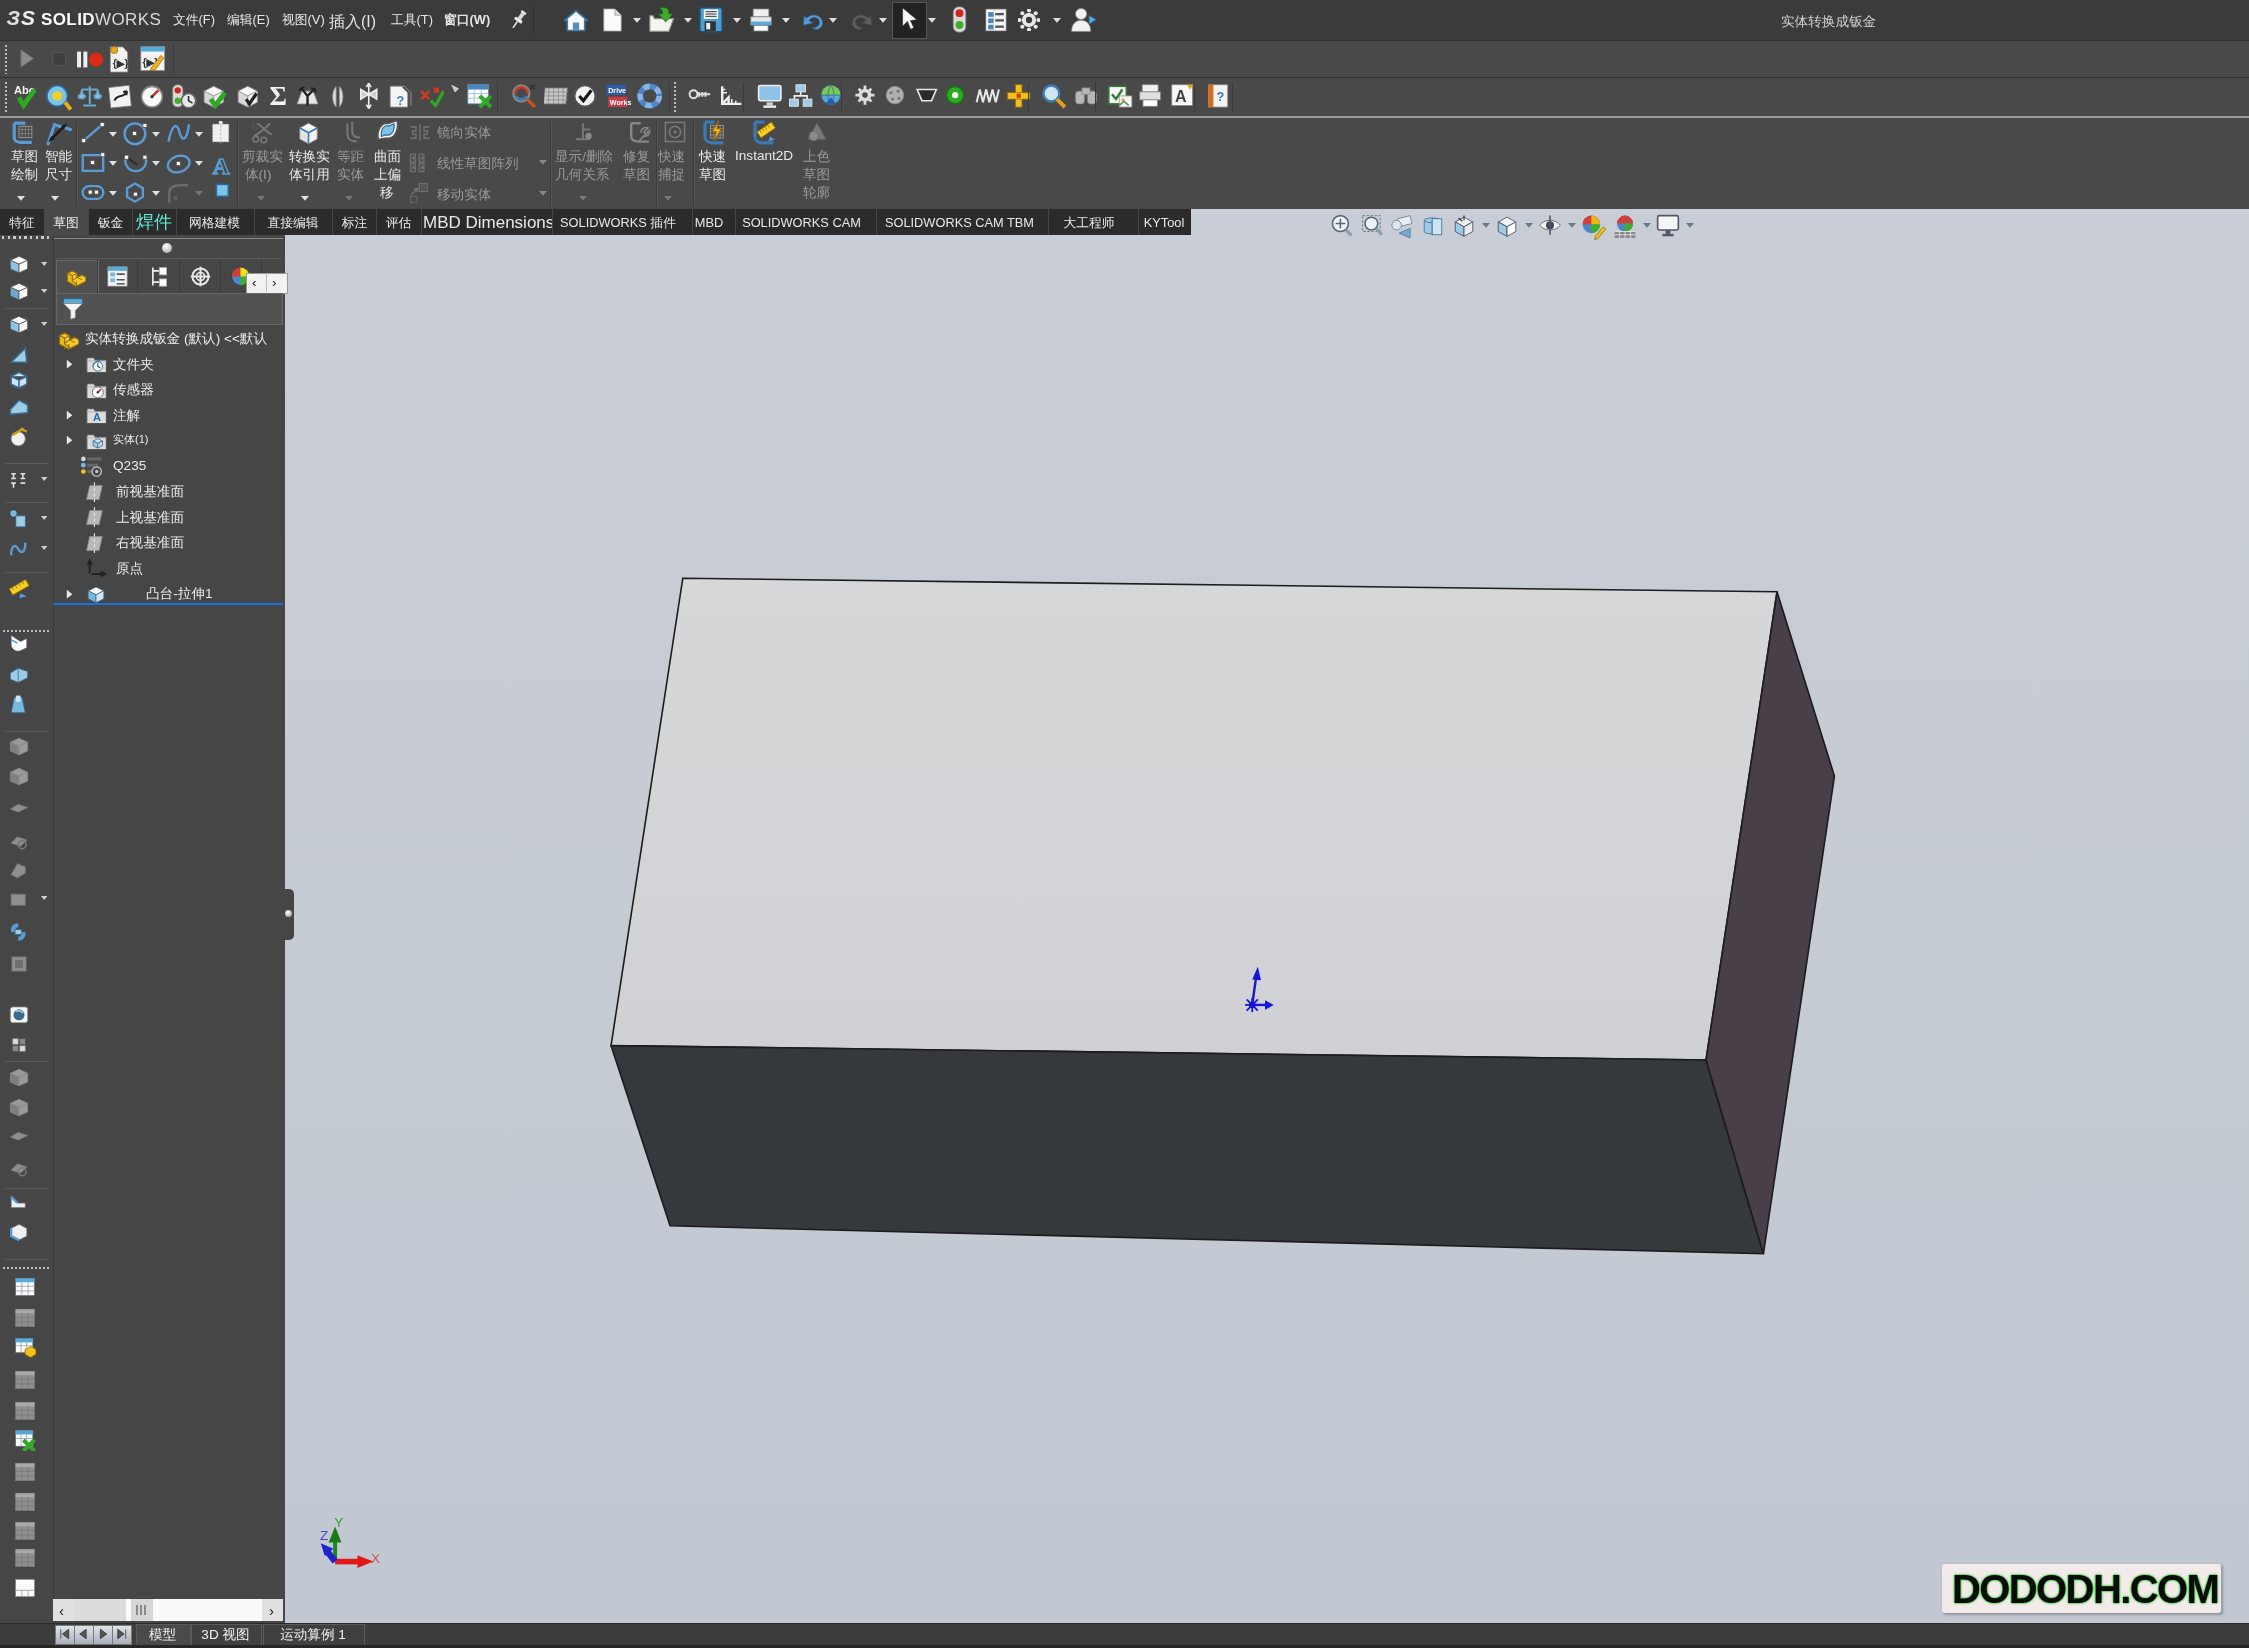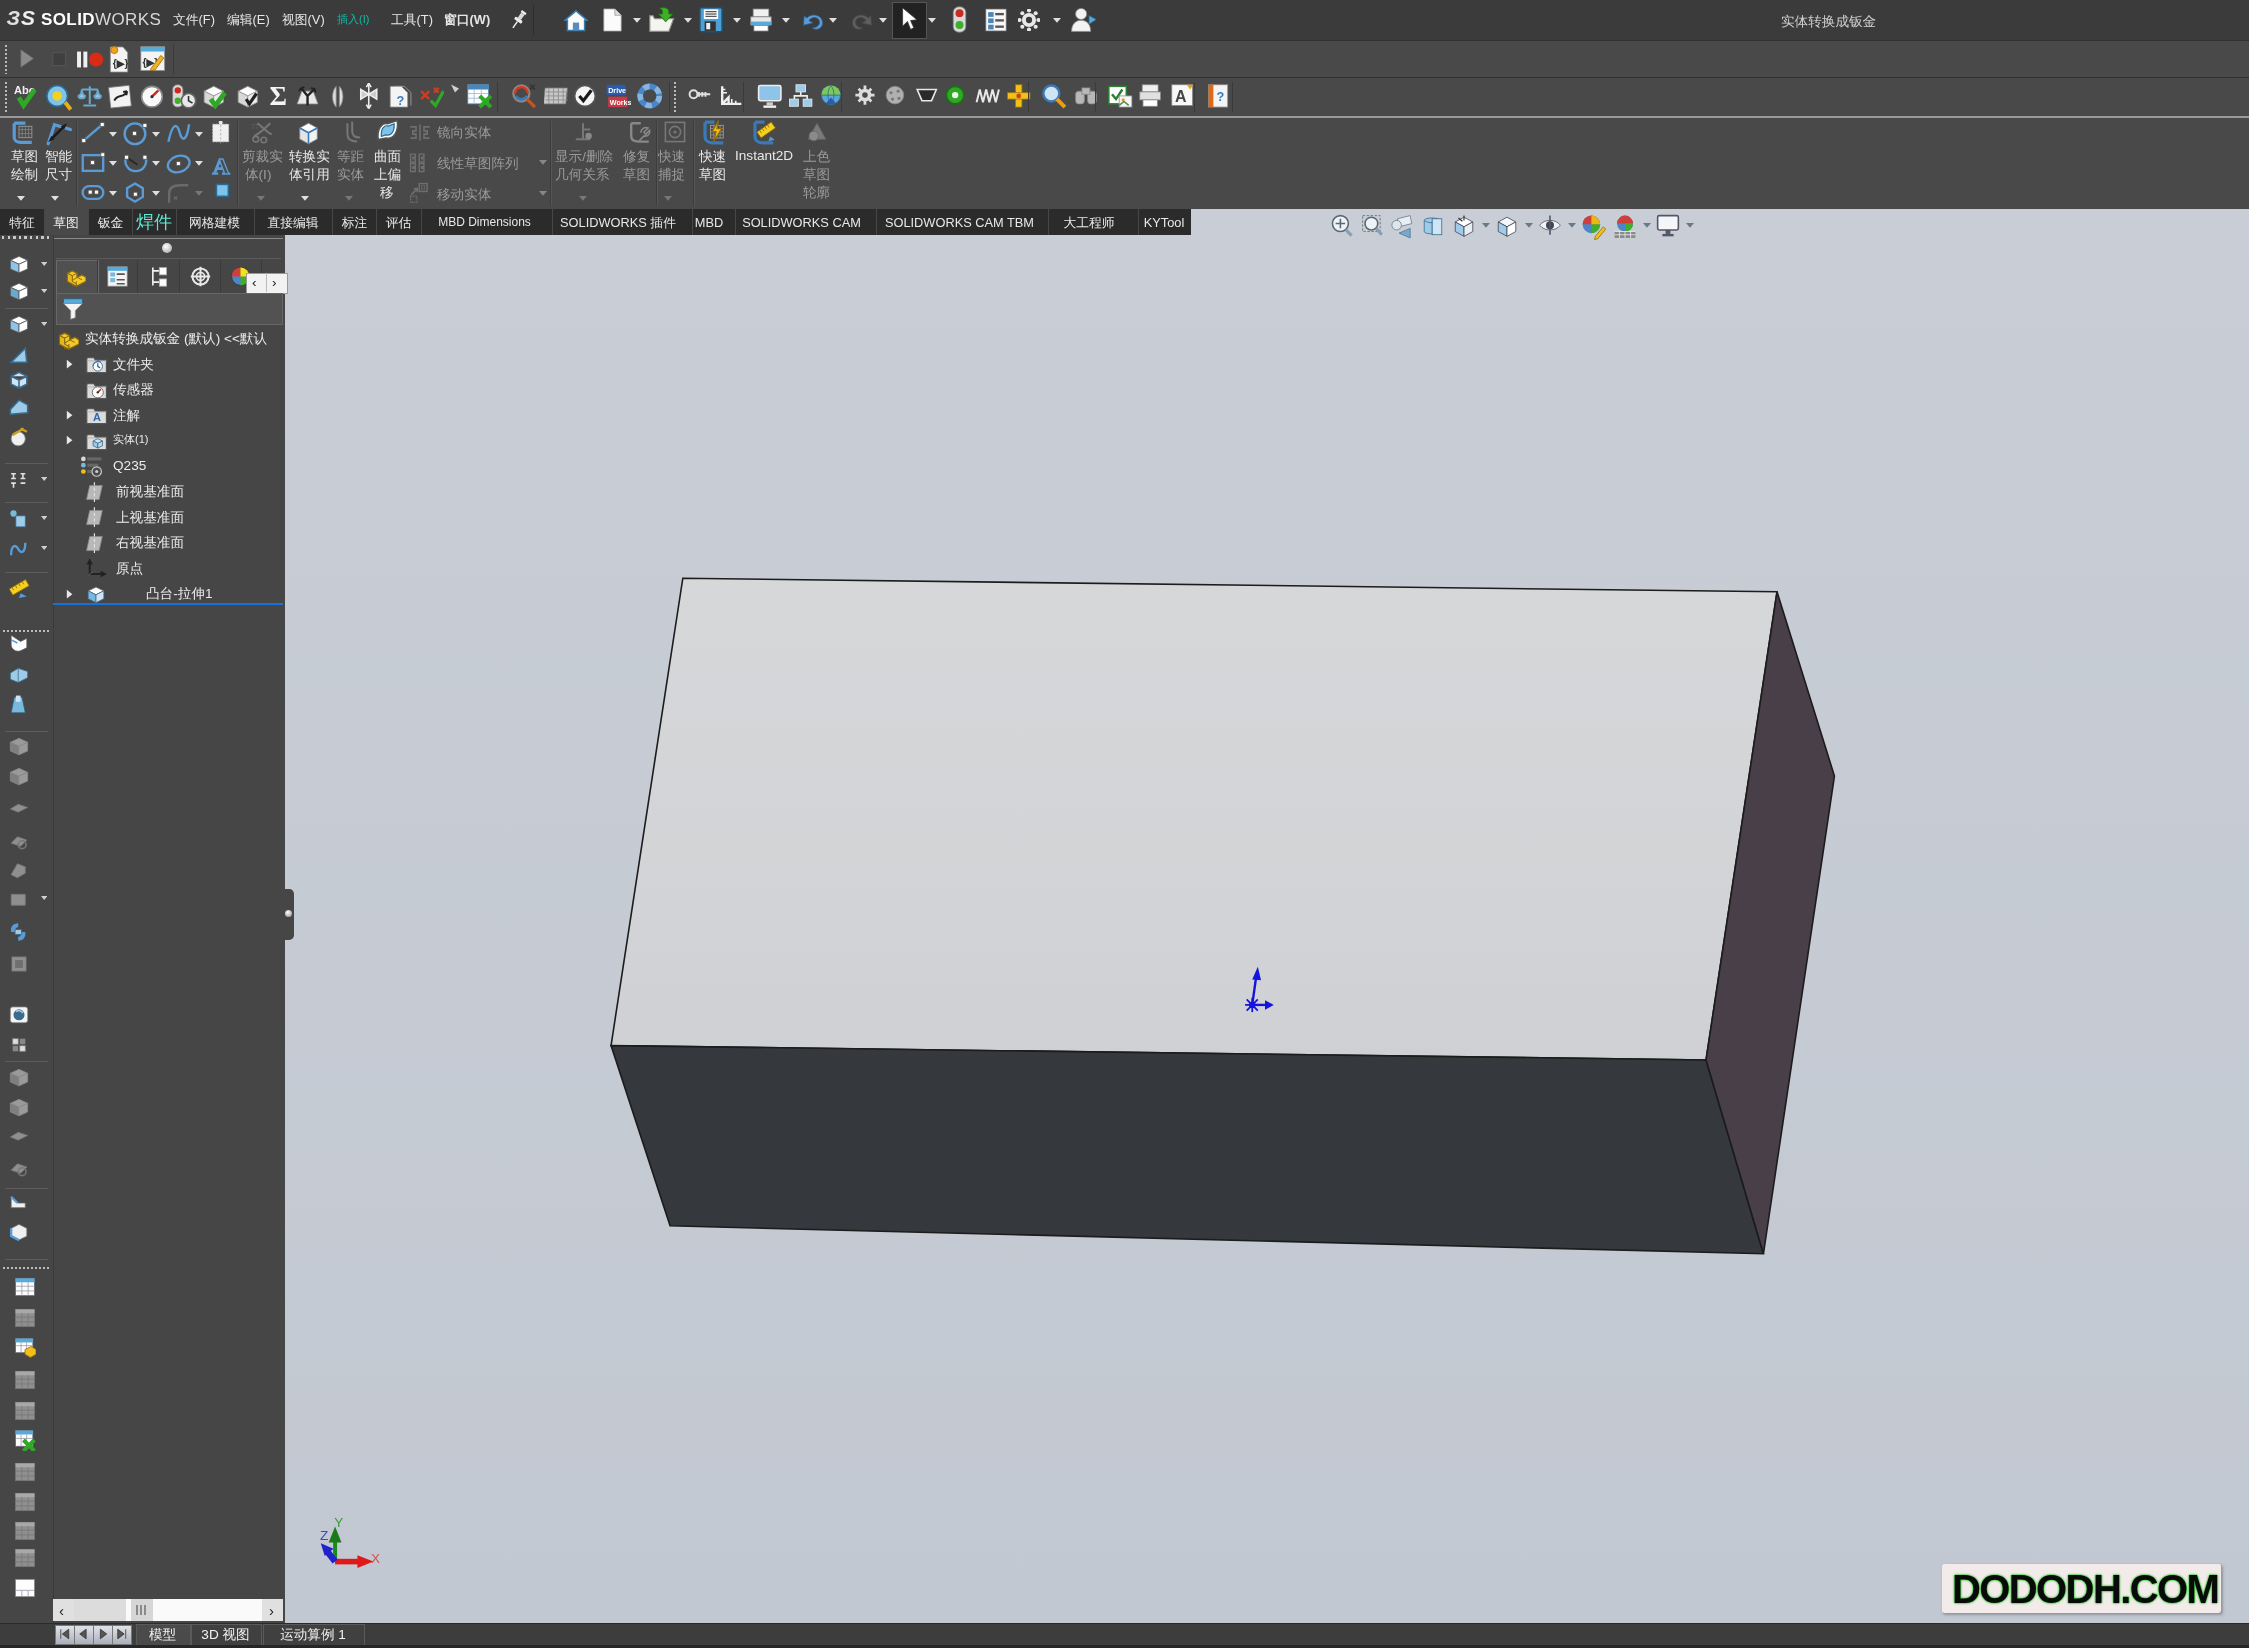--- a/index.html
+++ b/index.html
@@ -6,21 +6,21 @@
 .abs{position:absolute}
 .tx{position:absolute;white-space:nowrap}
 </style></head><body>
 <div class="abs" style="left:0px;top:0px;width:2250px;height:40px;background:#3b3b3b;border-bottom:0.8px solid #2a2a2a"></div>
 <div class="tx" style="left:6.4px;top:6.4px;font-size:21px;color:#e0e0e0;font-weight:700;font-style:italic">З</div>
 <div class="tx" style="left:21px;top:6.4px;font-size:21px;color:#f0f0f0;font-weight:700;font-style:italic">S</div>
 <div class="tx" style="left:41px;top:10.4px;font-size:17px;color:#ffffff;font-weight:400;letter-spacing:0.4px"><b>SOLID</b><span style="font-weight:400;color:#d8d8d8">WORKS</span></div>
 <div class="tx" style="left:173px;top:12px;font-size:12.8px;color:#e6e6e6;font-weight:400;">文件(F)</div>
 <div class="tx" style="left:227px;top:12px;font-size:12.8px;color:#e6e6e6;font-weight:400;">编辑(E)</div>
 <div class="tx" style="left:282px;top:12px;font-size:12.8px;color:#e6e6e6;font-weight:400;">视图(V)</div>
-<div class="tx" style="left:337px;top:12px;font-size:11px;color:#14b8a6;font-weight:400;">插入(I)</div>
+<div class="tx" style="left:329px;top:12px;font-size:16px;color:#e5e5e5;font-weight:400;">插入(I)</div>
 <div class="tx" style="left:391px;top:12px;font-size:12.8px;color:#e6e6e6;font-weight:400;">工具(T)</div>
 <div class="tx" style="left:444px;top:12px;font-size:12.8px;color:#e6e6e6;font-weight:700;">窗口(W)</div>
 <svg class="abs" style="left:509px;top:8px;" width="19" height="24" viewBox="0 0 24 30">
     <g transform="rotate(35 12 14)">
       <rect x="9" y="2" width="7" height="3" fill="#ececec"></rect>
       <rect x="10" y="5" width="5" height="8" fill="#d8d8d8"></rect>
       <rect x="7" y="13" width="11" height="4" rx="1.5" fill="#ececec"></rect>
       <path d="M12.5 17 L12.5 27" stroke="#e8e8e8" stroke-width="2"></path>
     </g>
   </svg>
@@ -683,21 +683,21 @@
 <div class="tx" style="left:132px;top:209px;width:44px;text-align:center;font-size:18px;color:#5eead4;line-height:27px">焊件</div>
 <div class="abs" style="left:176px;top:209px;width:77px;height:26px;background:#2b2b2b;border-left:0.8px solid #464646;text-align:center;color:#e8e8e8;font-size:12px;line-height:26px"></div>
 <div class="tx" style="left:176px;top:209px;width:77px;text-align:center;font-size:12.8px;color:#e8e8e8;line-height:27px">网格建模</div>
 <div class="abs" style="left:254px;top:209px;width:78px;height:26px;background:#2b2b2b;border-left:0.8px solid #464646;text-align:center;color:#e8e8e8;font-size:12px;line-height:26px"></div>
 <div class="tx" style="left:254px;top:209px;width:78px;text-align:center;font-size:12.8px;color:#e8e8e8;line-height:27px">直接编辑</div>
 <div class="abs" style="left:332px;top:209px;width:45px;height:26px;background:#2b2b2b;border-left:0.8px solid #464646;text-align:center;color:#e8e8e8;font-size:12px;line-height:26px"></div>
 <div class="tx" style="left:332px;top:209px;width:45px;text-align:center;font-size:12.8px;color:#e8e8e8;line-height:27px">标注</div>
 <div class="abs" style="left:376px;top:209px;width:45px;height:26px;background:#2b2b2b;border-left:0.8px solid #464646;text-align:center;color:#e8e8e8;font-size:12px;line-height:26px"></div>
 <div class="tx" style="left:376px;top:209px;width:45px;text-align:center;font-size:12.8px;color:#e8e8e8;line-height:27px">评估</div>
 <div class="abs" style="left:421px;top:209px;width:123px;height:26px;background:#2b2b2b;border-left:0.8px solid #464646;text-align:center;color:#e8e8e8;font-size:12px;line-height:26px"></div>
-<div class="tx" style="left:423px;top:209px;width:123px;text-align:center;font-size:12px;color:#e8e8e8;line-height:27px">MBD Dimensions</div>
+<div class="tx" style="left:423px;top:209px;width:123px;text-align:center;font-size:17px;color:#e8e8e8;line-height:27px">MBD Dimensions</div>
 <div class="abs" style="left:552px;top:209px;width:132px;height:26px;background:#2b2b2b;border-left:0.8px solid #464646;text-align:center;color:#e8e8e8;font-size:12px;line-height:26px"></div>
 <div class="tx" style="left:552px;top:209px;width:132px;text-align:center;font-size:12.8px;color:#e8e8e8;line-height:27px">SOLIDWORKS 插件</div>
 <div class="abs" style="left:692px;top:209px;width:34px;height:26px;background:#2b2b2b;border-left:0.8px solid #464646;text-align:center;color:#e8e8e8;font-size:12px;line-height:26px"></div>
 <div class="tx" style="left:692px;top:209px;width:34px;text-align:center;font-size:12.8px;color:#e8e8e8;line-height:27px">MBD</div>
 <div class="abs" style="left:735px;top:209px;width:133px;height:26px;background:#2b2b2b;border-left:0.8px solid #464646;text-align:center;color:#e8e8e8;font-size:12px;line-height:26px"></div>
 <div class="tx" style="left:735px;top:209px;width:133px;text-align:center;font-size:12.8px;color:#e8e8e8;line-height:27px">SOLIDWORKS CAM</div>
 <div class="abs" style="left:876px;top:209px;width:167px;height:26px;background:#2b2b2b;border-left:0.8px solid #464646;text-align:center;color:#e8e8e8;font-size:12px;line-height:26px"></div>
 <div class="tx" style="left:876px;top:209px;width:167px;text-align:center;font-size:12.8px;color:#e8e8e8;line-height:27px">SOLIDWORKS CAM TBM</div>
 <div class="abs" style="left:1048px;top:209px;width:82px;height:26px;background:#2b2b2b;border-left:0.8px solid #464646;text-align:center;color:#e8e8e8;font-size:12px;line-height:26px"></div>
 <div class="tx" style="left:1048px;top:209px;width:82px;text-align:center;font-size:12.8px;color:#e8e8e8;line-height:27px">大工程师</div>

